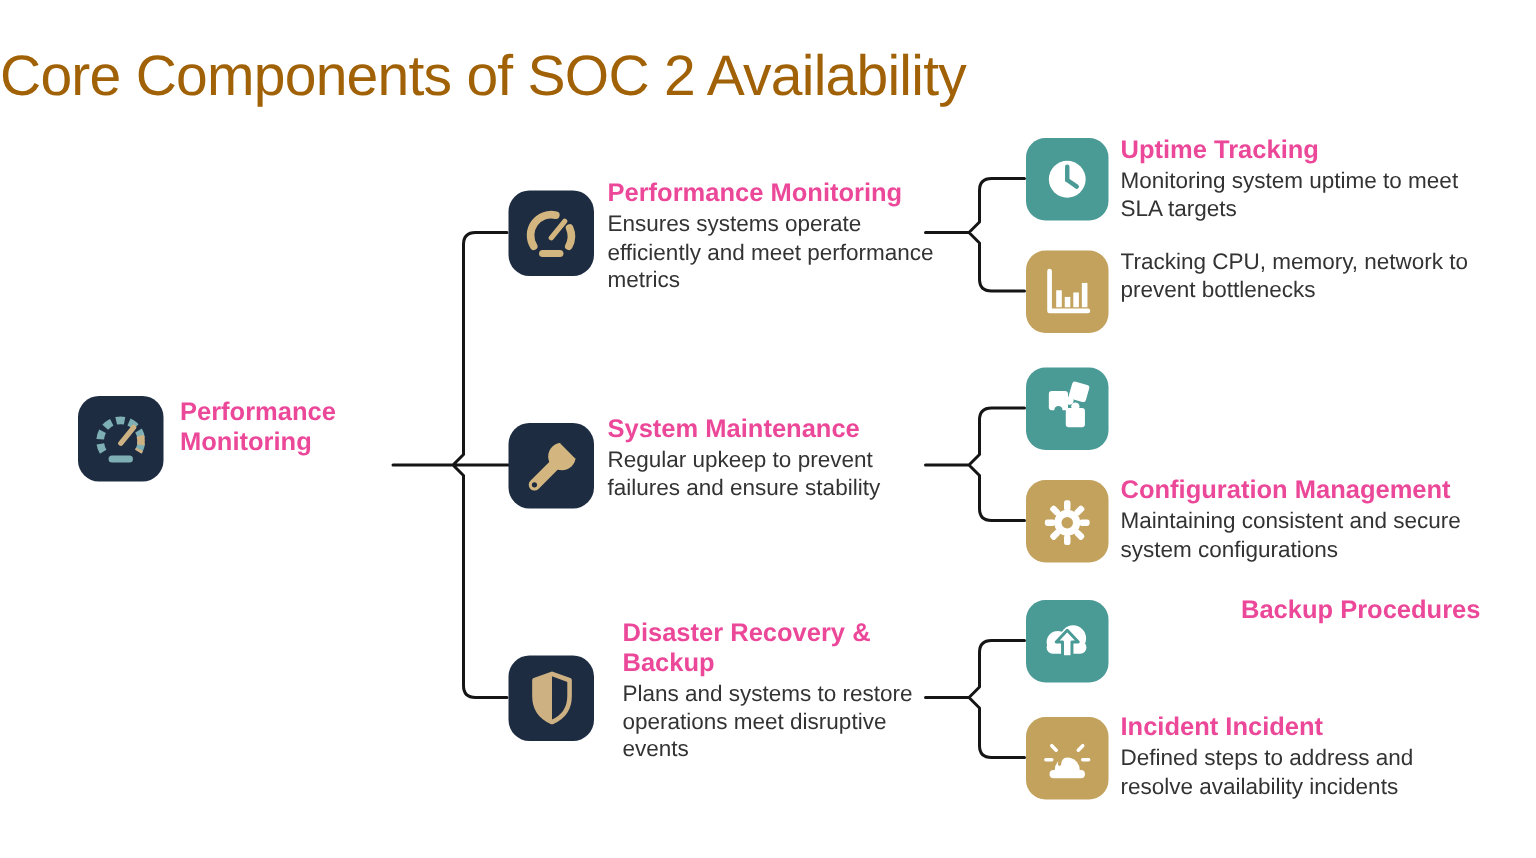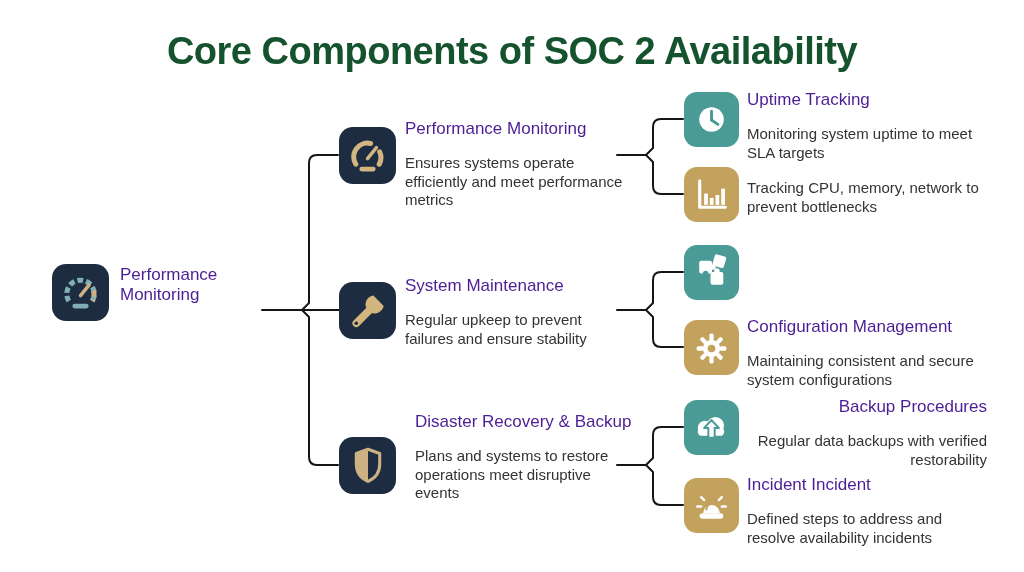--- a/index.html
+++ b/index.html
@@ -1,36 +1,36 @@
 <!DOCTYPE html>
 <html><head>
 <meta charset="utf-8">
 <style>
   html,body{margin:0;padding:0;background:#ffffff;}
   .canvas{
     position:relative;width:1024px;height:572px;background:#ffffff;overflow:hidden;
     font-family:"Liberation Sans",sans-serif;
   }
   .page-title{
-    position:absolute;top:30px;left:0;right:0;margin:0;text-align:center;
-    font-size:38px;font-weight:700;letter-spacing:-0.5px;color:#14532d;
+    position:absolute;top:30px;left:0;right:0;margin:0;text-align:left;
+    font-size:38px;font-weight:400;letter-spacing:-0.5px;color:#a16207;
   }
   .connectors{position:absolute;left:0;top:0;}
   .icon{
     position:absolute;border-radius:14px;display:flex;align-items:center;justify-content:center;
   }
   .icon.sz57{width:57px;height:57px;}
   .icon.sz55{width:55px;height:55px;border-radius:13px;}
   .icon svg{width:100%;height:100%;display:block;}
   .bg-navy{background:#1d2c41;}
   .bg-teal{background:#4a9a96;}
   .bg-gold{background:#c2a25d;}
   .txt{position:absolute;}
-  .node-title{font-size:17px;font-weight:normal;color:#4c1d95;line-height:1.18;}
-  .node-desc{font-size:15px;color:#333333;line-height:1.24;margin-top:15px;}
+  .node-title{font-size:17px;font-weight:bold;color:#ec4899;line-height:1.18;}
+  .node-desc{font-size:15px;color:#333333;line-height:1.24;margin-top:2px;}
 </style>
 </head>
 <body>
 
 <div class="canvas">
 
   <h1 class="page-title">Core Components of SOC 2 Availability</h1>
 
   <svg class="connectors" width="1024" height="572" viewBox="0 0 1024 572">
     <path d="M262 310 H339
@@ -150,21 +150,20 @@
   <div class="icon sz55 bg-teal" style="left:684px;top:400px;">
     <svg viewBox="0 0 56 56">
       <circle cx="21.5" cy="28.5" r="7.5" fill="#ffffff"></circle>
       <circle cx="32" cy="26" r="8.8" fill="#ffffff"></circle>
       <rect x="14" y="28" width="27" height="8.5" rx="4.2" fill="#ffffff"></rect>
       <path d="M28 20.5 L35.5 28.5 H31.2 V38.5 H24.8 V28.5 H20.5 Z" fill="#ffffff" stroke="#4a9a96" stroke-width="2" stroke-linejoin="round"></path>
     </svg>
   </div>
   <div class="txt" style="left:747px;top:397px;width:240px;text-align:right;">
     <div class="node-title">Backup Procedures</div>
-    <div class="node-desc">Regular data backups with verified restorability</div>
   </div>
 
   <div class="icon sz55 bg-gold" style="left:684px;top:478px;">
     <svg viewBox="0 0 56 56">
       <path d="M19.5 36 A8.5 8.5 0 0 1 36.5 36 Z" fill="#ffffff"></path>
       <rect x="16" y="36" width="24" height="5.5" rx="2.7" fill="#ffffff"></rect>
       <path d="M22.8 32 A6.2 6.2 0 0 1 27 26.2" stroke="#c2a25d" stroke-width="2.2" fill="none" stroke-linecap="round"></path>
       <g stroke="#ffffff" stroke-width="2.4" stroke-linecap="round">
         <line x1="13.5" y1="29" x2="17.5" y2="29"></line>
         <line x1="42.5" y1="29" x2="38.5" y2="29"></line>

